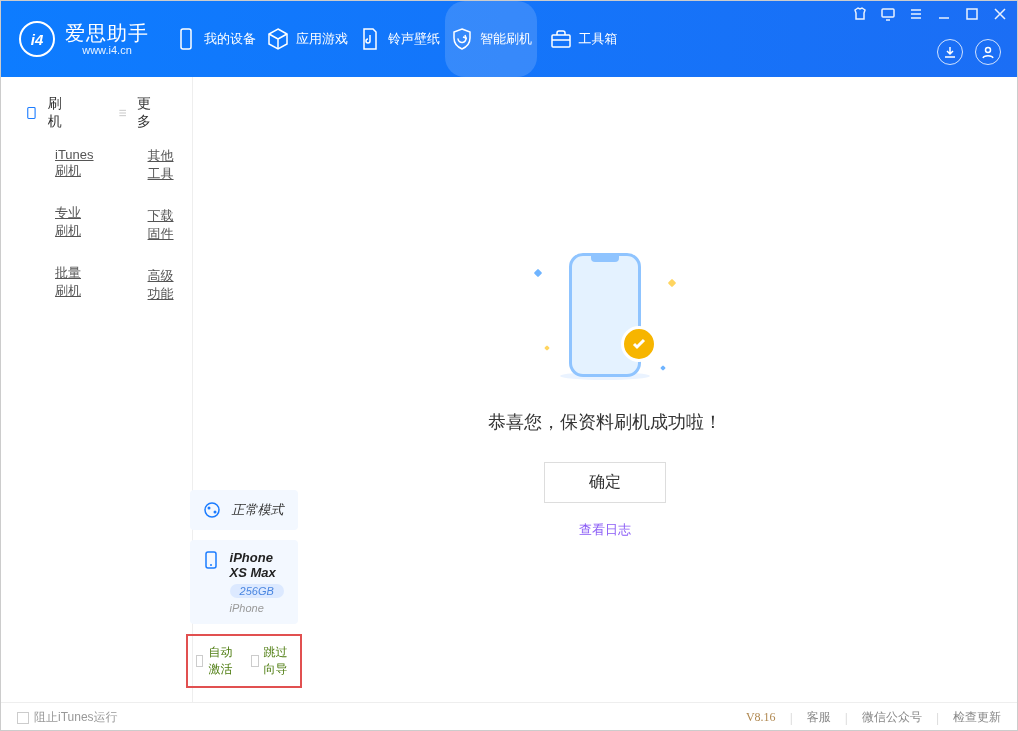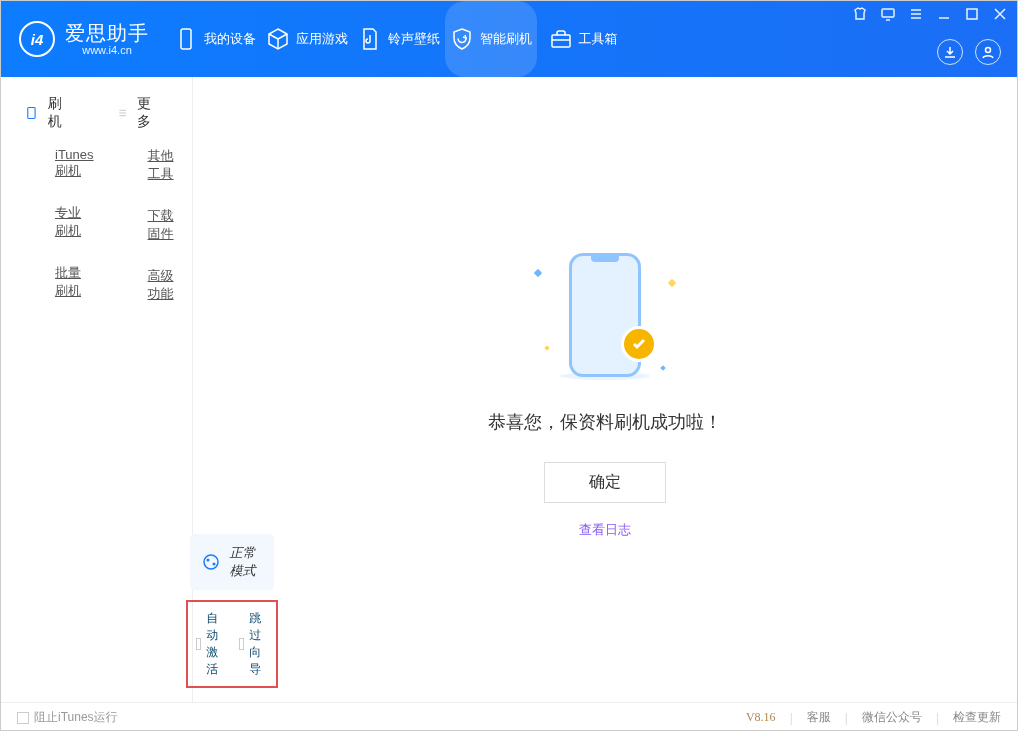--- a/index.html
+++ b/index.html
@@ -43,21 +43,21 @@
 .mode-card, .device-card { background: #f3f8ff; border-radius: 4px; padding: 10px 12px; margin-bottom: 10px; display: flex; align-items: center; gap: 10px; font-size: 13px; color: #333; font-style: italic; }
 .mode-icon, .device-icon { width: 20px; height: 20px; display: flex; align-items: center; justify-content: center; }
 .mode-icon svg, .device-icon svg { width: 18px; height: 18px; }
 .device-card { flex-direction: row; align-items: flex-start; }
 .device-info { display: flex; flex-direction: column; gap: 4px; }
 .device-name { font-weight: bold; font-size: 13px; color: #222; }
 .device-badge { background: #dce9ff; color: #4a86e0; border-radius: 10px; padding: 1px 10px; font-size: 11px; width: fit-content; }
 .device-type { font-size: 11px; color: #999; }
 
 .checkbox-row { border: 2px solid #e15050; padding: 8px 8px; display: flex; gap: 14px; align-items: center; margin: 0 -4px; }
-.cb-item { display: flex; align-items: center; gap: 5px; font-size: 12px; color: #0c4a6e; }
+.cb-item { display: flex; align-items: center; gap: 5px; font-size: 12px; color: #4d7c0f; }
 .cb-box { width: 12px; height: 12px; border: 1px solid #ccc; }
 
 
 .main { flex: 1; display: flex; flex-direction: column; align-items: center; justify-content: center; position: relative; }
 .success-illus { width: 180px; height: 150px; position: relative; margin-bottom: 20px; display:flex; align-items:center; justify-content:center; }
 .phone-shape { width: 72px; height: 124px; border: 3px solid #8fc4ff; border-radius: 14px; background: #e4f2ff; position: relative; }
 .phone-notch { position: absolute; top: 0; left: 50%; transform: translateX(-50%); width: 28px; height: 6px; background: #8fc4ff; border-radius: 0 0 4px 4px; }
 .check-badge { position: absolute; width: 36px; height: 36px; background: #f7b500; border-radius: 50%; right: 38px; bottom: 28px; display: flex; align-items: center; justify-content: center; border: 3px solid #fff; }
 .check-badge svg { stroke: #fff; stroke-width: 3; fill: none; width: 16px; height: 16px; }
 .sparkle { position: absolute; width: 6px; height: 6px; background: #ffd560; transform: rotate(45deg); border-radius: 1px; }
@@ -209,20 +209,33 @@
     <div class="sidebar-bottom">
       <div class="mode-card">
         <span class="mode-icon">
             <svg viewBox="0 0 18 18">
               <circle cx="9" cy="9" r="7" fill="none" stroke="#1b7cff" stroke-width="1.5"></circle>
               <circle cx="6" cy="7" r="1.5" fill="#1b7cff"></circle>
               <circle cx="12" cy="11" r="1.5" fill="#1b7cff"></circle>
             </svg>
           </span>
         <span>正常模式</span>
+      </div>
+      <div class="device-card">
+        <span class="device-icon">
+            <svg viewBox="0 0 18 18">
+              <rect x="4" y="1" width="10" height="16" rx="2" fill="none" stroke="#1b7cff" stroke-width="1.5"></rect>
+              <circle cx="9" cy="14" r="1" fill="#1b7cff"></circle>
+            </svg>
+          </span>
+        <div class="device-info">
+          <span class="device-name">iPhone XS Max</span>
+          <span class="device-badge">256GB</span>
+          <span class="device-type">iPhone</span>
+        </div>
       </div>
       <div class="checkbox-row">
         <label class="cb-item">
           <span class="cb-box"></span>
           <span>自动激活</span>
         </label>
         <label class="cb-item">
           <span class="cb-box"></span>
           <span>跳过向导</span>
         </label>

